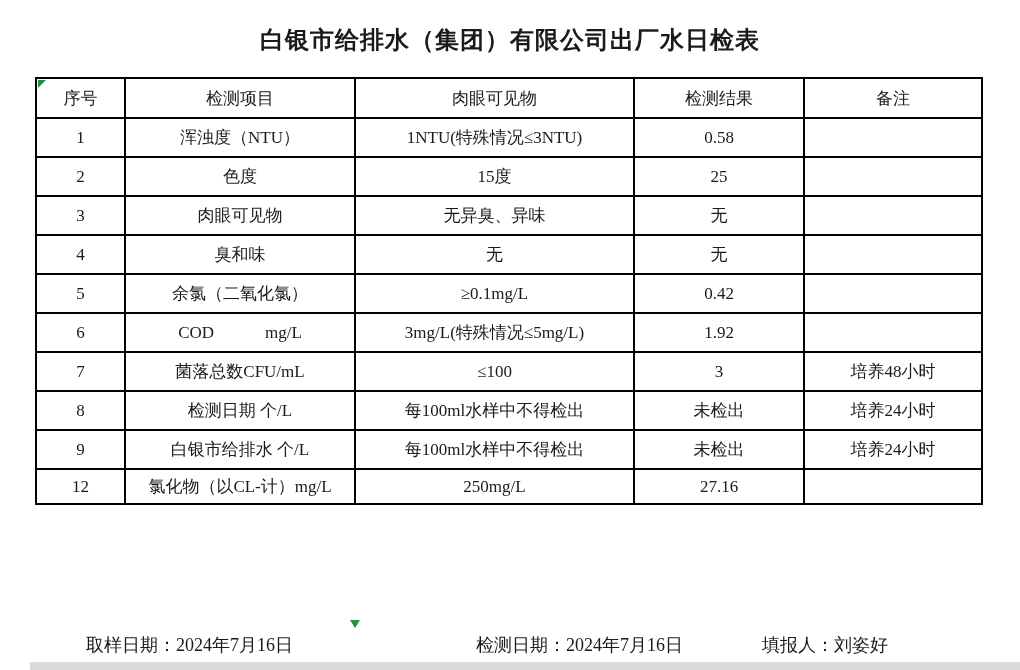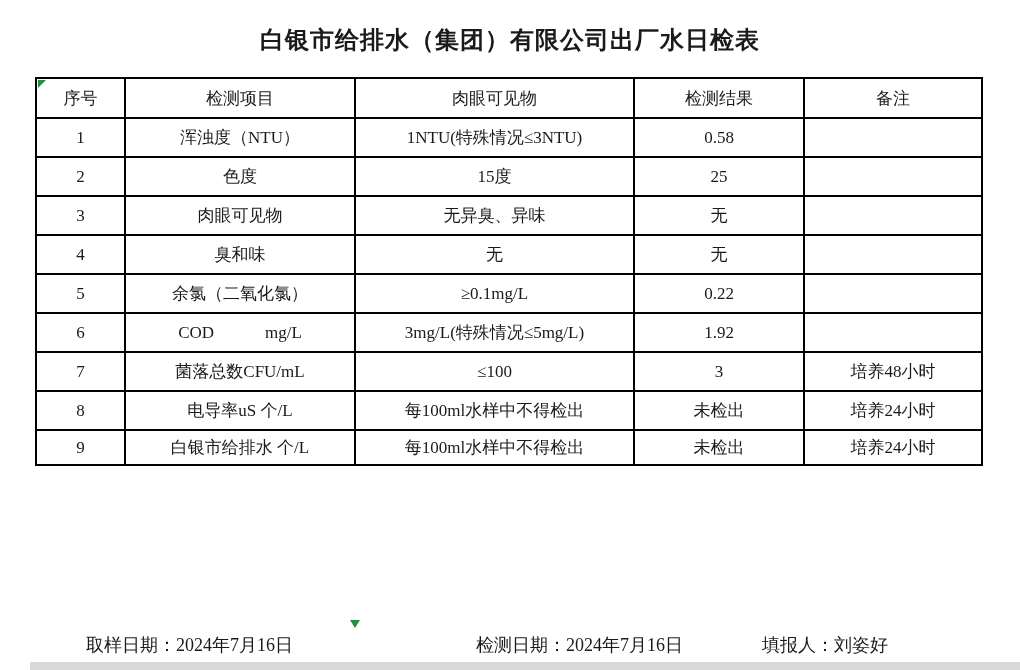--- a/index.html
+++ b/index.html
@@ -97,50 +97,57 @@
         <td>4</td>
         <td>臭和味</td>
         <td>无</td>
         <td>无</td>
         <td></td>
       </tr>
       <tr>
         <td>5</td>
         <td>余氯（二氧化氯）</td>
         <td>≥0.1mg/L</td>
-        <td>0.22</td>
+        <td>0.42</td>
         <td></td>
       </tr>
       <tr>
         <td>6</td>
         <td>COD　　　mg/L</td>
         <td>3mg/L(特殊情况≤5mg/L)</td>
         <td>1.92</td>
         <td></td>
       </tr>
       <tr>
         <td>7</td>
         <td>菌落总数CFU/mL</td>
         <td>≤100</td>
         <td>3</td>
         <td>培养48小时</td>
       </tr>
       <tr>
         <td>8</td>
-        <td>电导率uS 个/L</td>
+        <td>检测日期 个/L</td>
         <td>每100ml水样中不得检出</td>
         <td>未检出</td>
         <td>培养24小时</td>
       </tr>
       <tr>
         <td>9</td>
         <td>白银市给排水 个/L</td>
         <td>每100ml水样中不得检出</td>
         <td>未检出</td>
         <td>培养24小时</td>
+      </tr>
+      <tr>
+        <td>12</td>
+        <td>氯化物（以CL-计）mg/L</td>
+        <td>250mg/L</td>
+        <td>27.16</td>
+        <td></td>
       </tr>
     </tbody>
 </table>
 
 <div class="corner-indicator" style="border-top-color: rgb(33, 145, 61);"></div>
 <div class="bottom-marker" style="border-top-color: rgb(33, 145, 61);"></div>
 
 <div class="footer-line">
   <span class="footer-item footer-sampling">取样日期：2024年7月16日</span>
   <span class="footer-item footer-test">检测日期：2024年7月16日</span>

